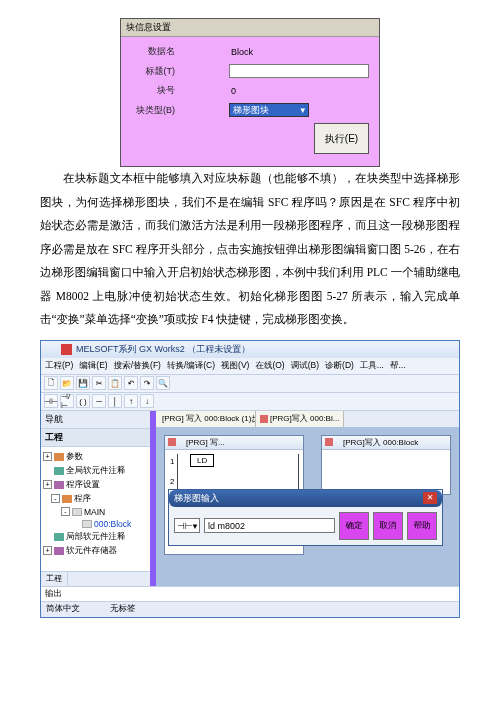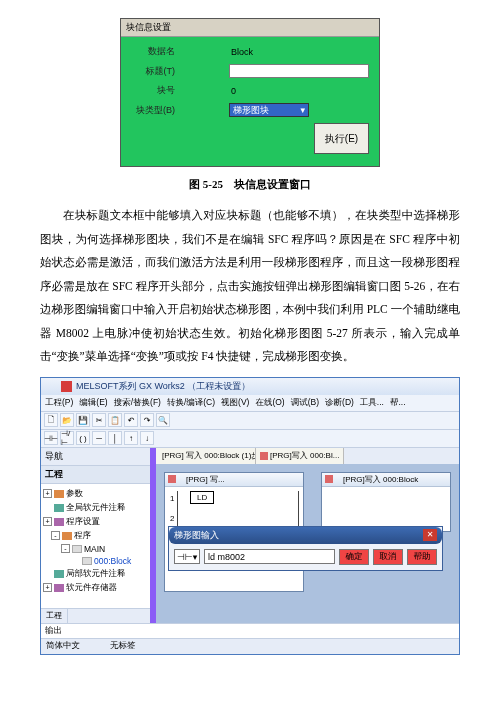--- a/index.html
+++ b/index.html
@@ -1,19 +1,19 @@
 <!DOCTYPE html>
 <html><head>
 <meta charset="utf-8">
 <style>
   * { box-sizing: border-box; margin: 0; padding: 0; }
   body { width: 500px; height: 707px; background: #fff; font-family: "SimSun", serif; overflow: hidden; }
   .page { padding: 18px 40px 10px 40px; }
   
-  .dlg1 { width: 260px; margin: 0 auto; border: 1px solid #555; background: #22c55e; font-family: "Microsoft YaHei", sans-serif; font-size: 9px; }
+  .dlg1 { width: 260px; margin: 0 auto; border: 1px solid #555; background: #f0abfc; font-family: "Microsoft YaHei", sans-serif; font-size: 9px; }
   .dlg1-title { background: #d7d2c4; border-bottom: 1px solid #999; padding: 2px 5px; font-size: 9px; }
   .dlg1-body { padding: 8px 10px 6px 10px; }
   .dlg1-row { display: flex; align-items: center; margin-bottom: 6px; gap: 48px; }
   .dlg1-lab { width: 50px; text-align: right; padding-right: 6px; color: #222; }
   .dlg1-inp { flex: 1; height: 14px; border: 1px solid #7a7a7a; background: #fff; font-size: 9px; padding: 0 3px; }
   .dlg1-val { padding-left: 2px; }
   .dlg1-sel { width: 80px; height: 14px; background: #3266c6; color: #fff; border: 1px solid #333; font-size: 9px; padding: 0 3px; display: flex; justify-content: space-between; align-items: center; }
   .dlg1-btn { width: 55px; height: 31px; border: 1px solid #555; background: #efeee7; font-size: 10px; margin-left: auto; display: flex; align-items: center; justify-content: center; }
   .caption { text-align: center; font-size: 11px; font-weight: bold; margin: 10px 0 12px 0; font-family: "SimSun"; }
   .para { font-size: 11.5px; line-height: 2.05; text-indent: 2em; text-align: justify; }
@@ -50,21 +50,21 @@
   .rung { border-left: 1px solid #444; border-right: 1px solid #444; height: 20px; margin-left: 8px; position: relative; }
   .rnum { position: absolute; left: -8px; top: 3px; }
   .ldbox { border: 1px solid #000; padding: 1px 6px; margin-left: 12px; display:inline-block; background:#fff; }
   .tip { position: absolute; background: #ffffe1; border: 1px solid #333; font-size: 8px; padding: 2px 4px; left: 45px; top: 42px; line-height: 1.3; z-index: 5; }
   .popdlg { position: absolute; left: 12px; top: 78px; width: 275px; border: 1px solid #3a5f9a; background: #eef2f9; z-index: 6; }
   .pop-t { background: linear-gradient(#3d6bb2,#2a4d87); color: #fff; font-size: 9px; padding: 2px 5px; display: flex; justify-content: space-between; border-radius: 6px; }
   .pop-x { width: 14px; height: 12px; background: #c93a2f; color: #fff; display: flex; align-items: center; justify-content: center; font-size: 8px; }
   .pop-b { padding: 5px; display: flex; align-items: center; gap: 4px; font-size: 9px; }
   .pop-sel { width: 26px; height: 15px; border: 1px solid #777; background: #fff; display:flex; align-items:center; justify-content:space-between; padding:0 2px;}
   .pop-inp { flex: 1; height: 15px; border: 1px solid #777; background: #fff; padding: 0 3px; font-size: 9px; }
-  .pop-btn { width: 30px; height: 16px; border: 1px solid #777; background: #ef4444; font-size: 8.5px; display: flex; align-items: center; justify-content: center; }
+  .pop-btn { width: 30px; height: 28px; border: 1px solid #777; background: #d946ef; font-size: 8.5px; display: flex; align-items: center; justify-content: center; }
   .gx-status { height: 16px; background: #e6ecf7; border-top: 1px solid #c3cfe2; font-size: 8.5px; display: flex; align-items: center; padding: 0 5px; gap: 30px; }
   .gx-output { height: 15px; background:#fff; border-top:1px solid #c3cfe2; font-size:8.5px; padding:1px 4px; }
 </style>
 </head>
 <body>
 
 <div class="page">
 
   <div class="dlg1">
     <div class="dlg1-title">块信息设置</div>
@@ -87,21 +87,20 @@
           <span>梯形图块</span>
             <span>▾</span>
         </div>
       </div>
       <div class="dlg1-row">
         <div class="dlg1-btn">执行(E)</div>
       </div>
     </div>
   </div>
 
-  <div class="caption">图 5-25　块信息设置窗口</div>
 
   <p class="para">在块标题文本框中能够填入对应块标题（也能够不填），在块类型中选择梯形图块，为何选择梯形图块，我们不是在编辑 SFC 程序吗？原因是在 SFC 程序中初始状态必需是激活，而我们激活方法是利用一段梯形图程序，而且这一段梯形图程序必需是放在 SFC 程序开头部分，点击实施按钮弹出梯形图编辑窗口图 5-26，在右边梯形图编辑窗口中输入开启初始状态梯形图，本例中我们利用 PLC 一个辅助继电器 M8002 上电脉冲使初始状态生效。初始化梯形图图 5-27 所表示，输入完成单击“变换”菜单选择“变换”项或按 F4 快捷键，完成梯形图变换。</p>
 
   <div class="gx">
     <div class="gx-title">
       <span class="ico"></span>
       <span>MELSOFT系列 GX Works2 （工程未设置）</span>
     </div>
     <div class="gx-menu" id="gx-menu">
         <span>工程(P)</span>

